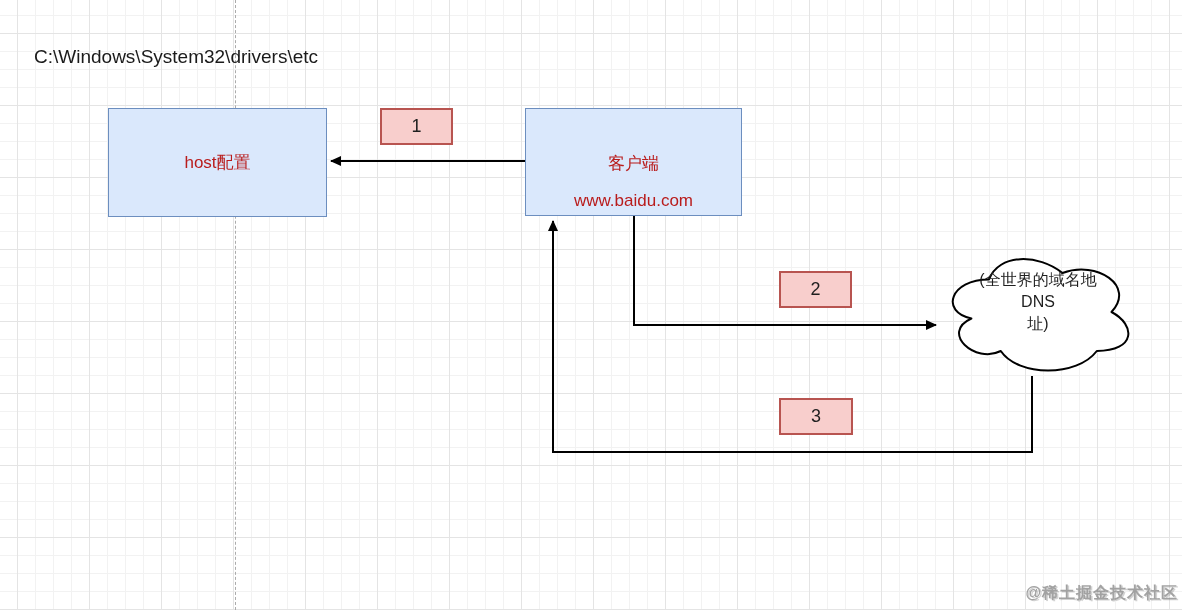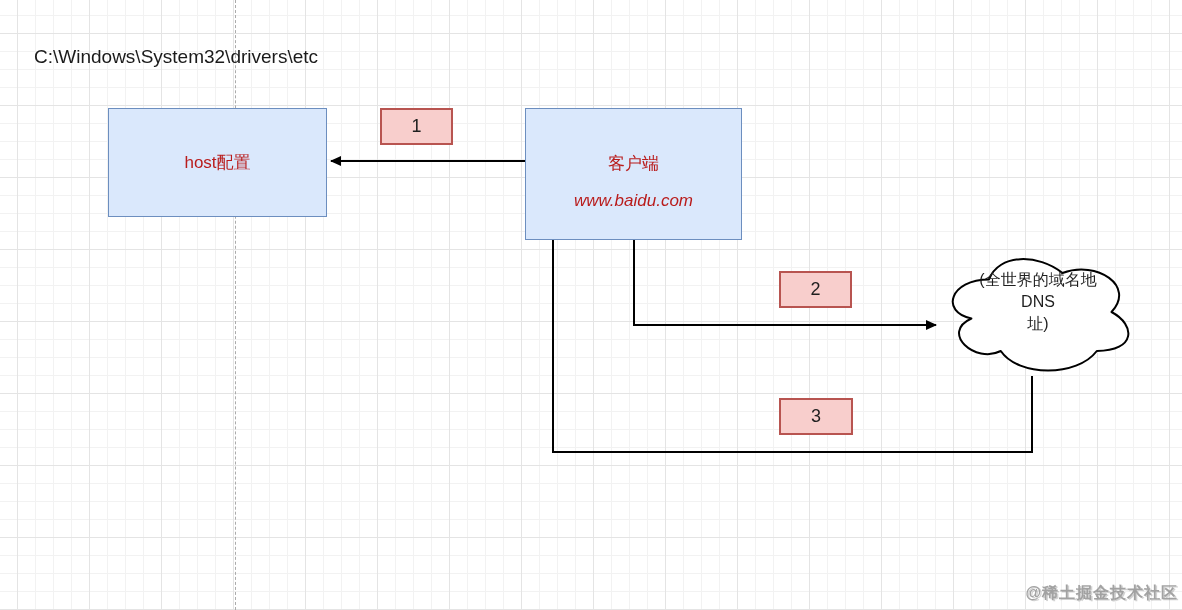--- a/index.html
+++ b/index.html
@@ -58,24 +58,24 @@
     left: 108px;
     top: 108px;
     width: 219px;
     height: 109px;
     justify-content: center;
   }
   .node-client {
     left: 525px;
     top: 108px;
     width: 217px;
-    height: 132px;
+    height: 108px;
   }
   .client-line1 { margin-top: 43px; line-height: 24px; }
-  .client-line2 { margin-top: 13px; line-height: 24px; font-style: italic; }
+  .client-line2 { margin-top: 13px; line-height: 24px; }
   .step-badge {
     position: absolute;
     background: #f8cecc;
     border: 2px solid #b85450;
     box-sizing: border-box;
     color: #1f1f1f;
     font-size: 18px;
     display: flex;
     align-items: center;
     justify-content: center;

